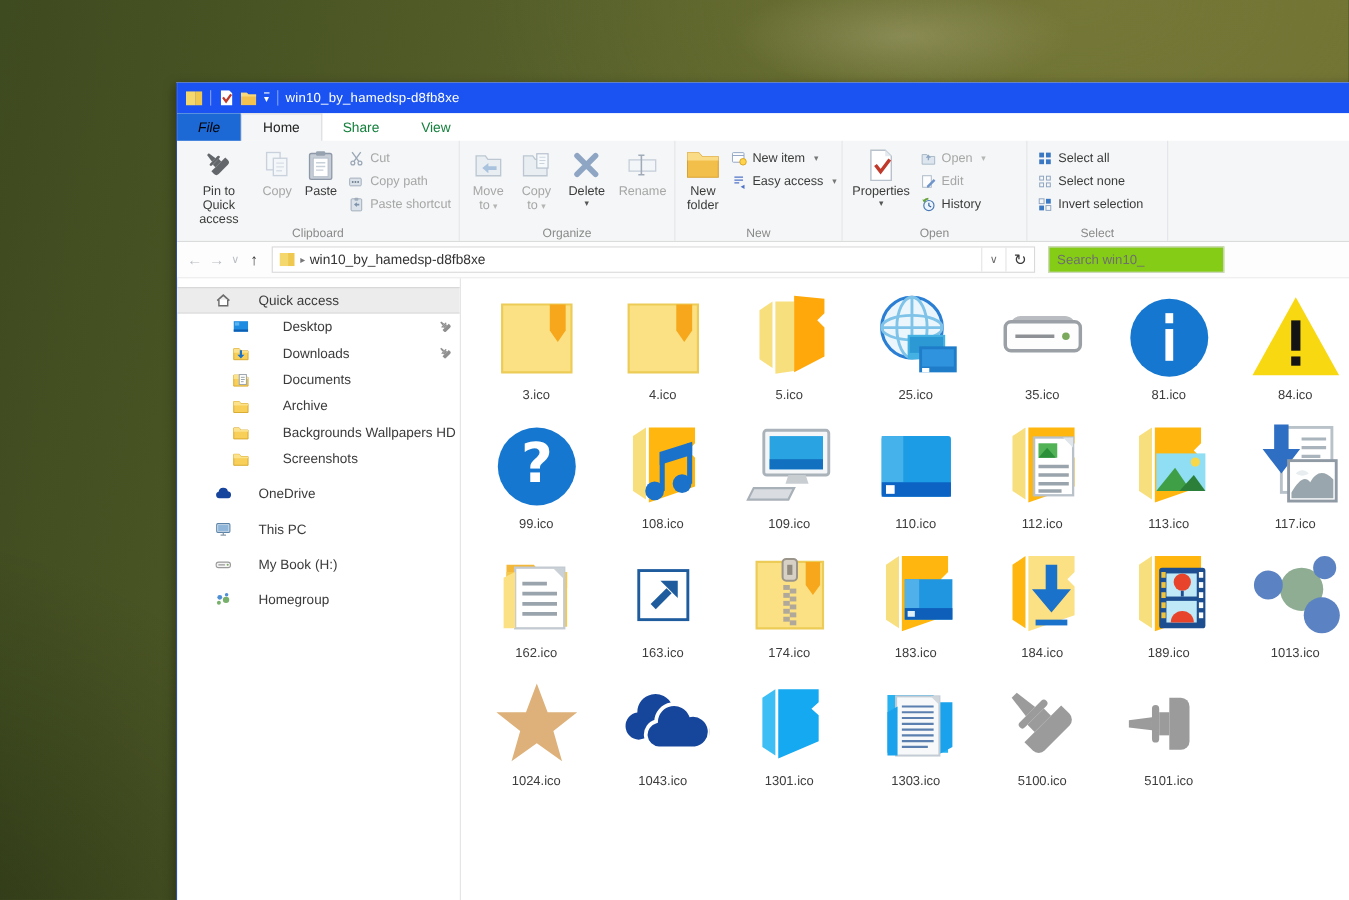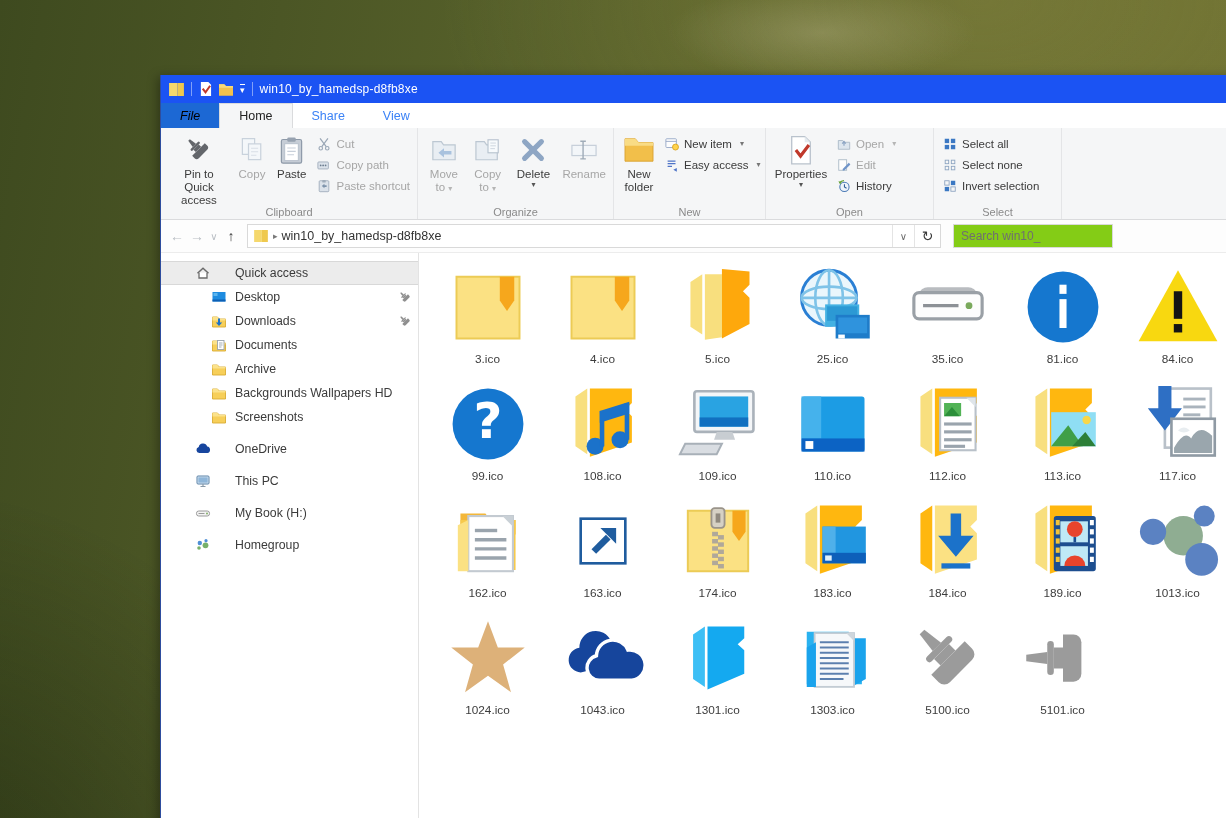--- a/index.html
+++ b/index.html
@@ -17,21 +17,21 @@
 
   
   .titlebar { height:28px; background:#1b53f3; display:flex; align-items:center; padding:0 8px; gap:7px; }
   .titlebar .qat-sep { width:1px; height:14px; background:rgba(255,255,255,.45); }
   .titlebar svg { display:block; }
   .title-text { color:#fff; font-size:12px; letter-spacing:.2px; }
   .qat-caret { color:#fff; font-size:9px; line-height:1; border-top:1px solid #fff; padding-top:1px; }
 
   
   .tabrow { height:25px; background:#fff; display:flex; align-items:stretch; font-size:12.5px; }
-  .tab { padding:0 19px; display:flex; align-items:center; color:#3b82f6; cursor:default; }
+  .tab { padding:0 19px; display:flex; align-items:center; color:#15803d; cursor:default; }
   .tab-file { background:#1c68d4; color:#000000;font-style:italic; }
   .tab-selected { background:#f5f6f7; border:1px solid #dadbdd; border-bottom:none; color:#222; }
 
   
   .ribbon { height:92px; background:#f5f6f7; border-bottom:1px solid #dadbdd; display:flex; }
   .rgroup { position:relative; padding:3px 2px 16px 4px; display:flex; align-items:flex-start; border-right:1px solid #e4e5e7; }
   .rgroup-label { position:absolute; bottom:1px; left:0; right:0; text-align:center; font-size:11px; color:#8a8a8a; }
   .rbig { display:flex; flex-direction:column; align-items:center; width:auto; padding:2px 5px; }
   .rbig .ric { height:34px; display:flex; align-items:center; justify-content:center; }
   .rbig .rlb { font-size:11.5px; color:#3b3b3b; text-align:center; line-height:1.15; margin-top:1px; }
@@ -54,21 +54,21 @@
   .addr-refresh { width:26px; text-align:center; color:#3b3b3b; border-left:1px solid #e4e4e4; font-size:14px; align-self:stretch; display:flex; align-items:center; justify-content:center; }
   .searchbox { margin-left:12px; height:24px; width:160px; border:1px solid #d9d9d9; background:#84cc16; padding:0 7px; font-size:12px; color:#555; font-family:"Liberation Sans",sans-serif; }
   .searchbox::placeholder { color:#6f6f6f; opacity:1; }
 
   
   .main { display:flex; height:601px; }
   .sidebar { width:258px; border-right:1px solid #e3e3e3; padding-top:8px; overflow:hidden; }
   .side-item { display:flex; align-items:center; height:24px; font-size:12.3px; color:#3b3b3b; padding-right:6px; }
   .side-item .sicon { width:16px; height:16px; margin-right:8px; flex:0 0 16px; }
   .side-item.lvl0 { padding-left:34px;gap:16px; }
-  .side-item.lvl1 { padding-left:50px; }
+  .side-item.lvl1 { padding-left:50px;gap:22px; }
   .side-item.gap { margin-top:8px; }
   .side-item.selected { background:#ececec; box-shadow:inset 0 1px 0 #d8d8d8, inset 0 -1px 0 #d8d8d8; }
   .side-item .slabel { flex:1; white-space:nowrap; }
   .side-pin { width:14px; height:14px; margin-left:4px; }
 
   .content { flex:1; padding:10px 0 0 11px; }
   .grid { display:grid; grid-template-columns:repeat(7,115px); }
   .cell { width:115px; height:117px; display:flex; flex-direction:column; align-items:center; }
   .cell .fic { width:86px; height:88px; display:flex; align-items:center; justify-content:center; }
   .cell .fic svg { width:84px; height:84px; }

